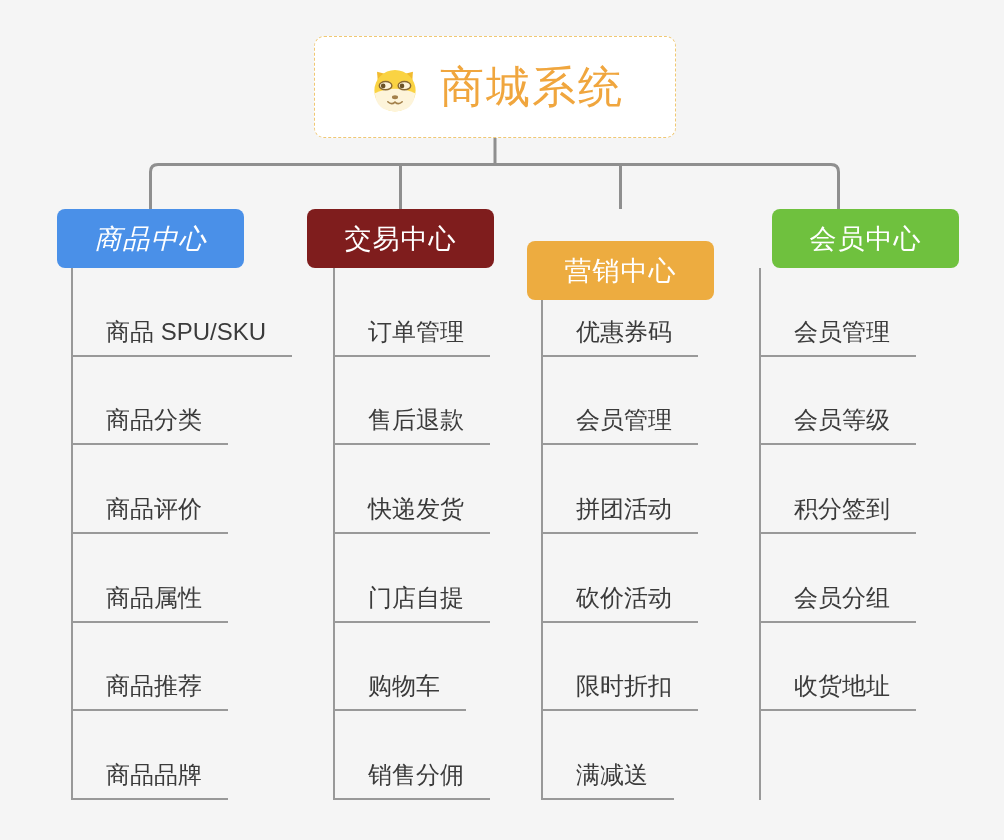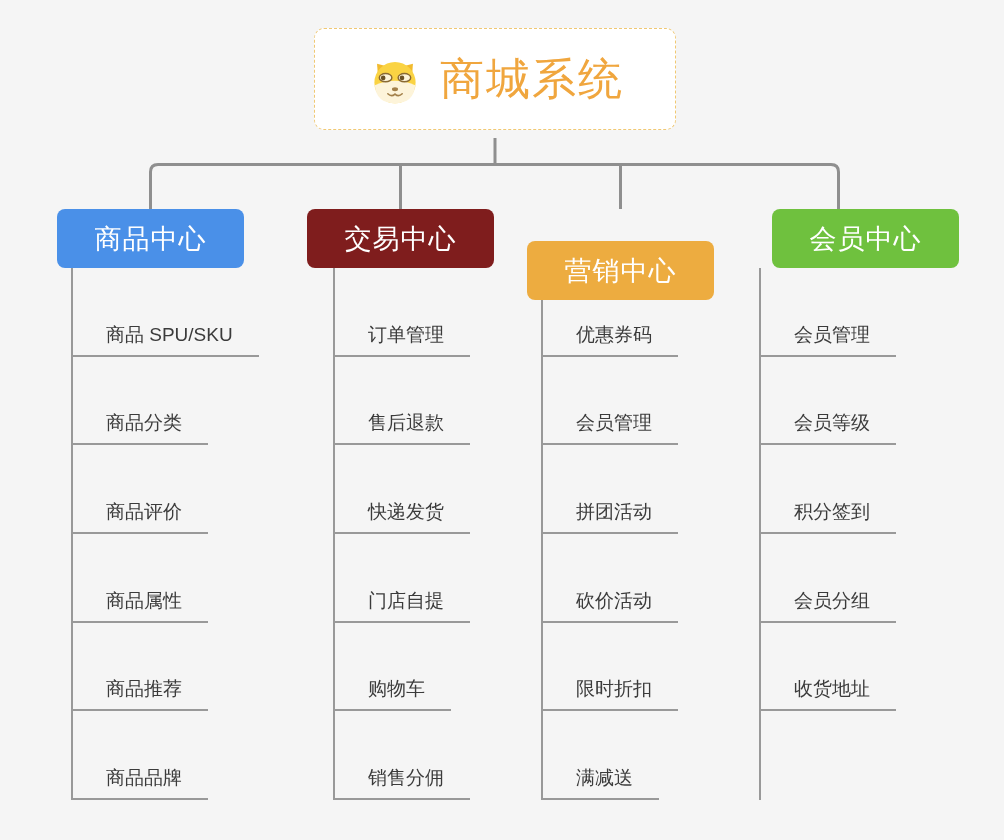--- a/index.html
+++ b/index.html
@@ -11,21 +11,21 @@
     position:relative;
     width:1004px;height:840px;
     background:#f5f5f5;
     overflow:hidden;
   }
   .connectors{
     position:absolute;left:0;top:0;z-index:0;
   }
   
   .root{
-    position:absolute;left:314px;top:28px;width:362px;height:102px;
+    position:absolute;left:314px;top:36px;width:362px;height:102px;
     background:#ffffff;
     border:1px dashed #f0c873;
     border-radius:10px;
     box-sizing:border-box;
     display:flex;align-items:center;justify-content:center;gap:16px;
     z-index:2;
   }
   .root .title{
     font-size:44px;
     color:#f0a63e;
@@ -37,21 +37,21 @@
   .branch{
     position:absolute;top:209px;width:187px;height:59px;
     border-radius:8px;
     color:#ffffff;
     font-size:27px;
     display:flex;align-items:center;justify-content:center;
     letter-spacing:1px;
     z-index:2;
     white-space:nowrap;
   }
-  .branch.b0{left:57px;}
+  .branch.b0{left:57px;font-style:italic;}
   .branch.b1{left:307px;}
   .branch.b2{left:527px;}
   .branch.b3{left:745px;margin-left:27px;}
   
   .col{
     position:absolute;top:268px;height:532px;
     border-left:2px solid #999999;
     display:flex;flex-direction:column;
     z-index:1;
   }
@@ -60,21 +60,21 @@
   .col.c2{left:541px;}
   .col.c3{left:759px;}
   .item{
     flex:0 0 88.66px;
     display:flex;align-items:flex-end;
   }
   .item .t{
     display:inline-block;
     border-bottom:2px solid #999999;
     padding:0 26px 7px 33px;
-    font-size:19px;
+    font-size:24px;
     color:#3b3b3b;
     white-space:nowrap;
   }
 </style>
 </head>
 <body>
 
 <div class="canvas">
 
   <svg class="connectors" width="1004" height="840" viewBox="0 0 1004 840">

